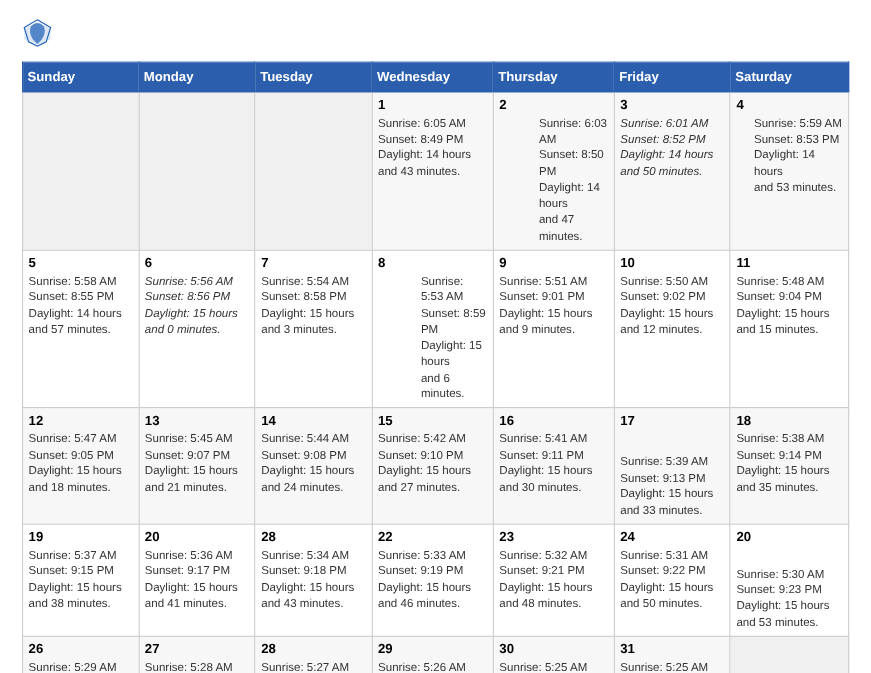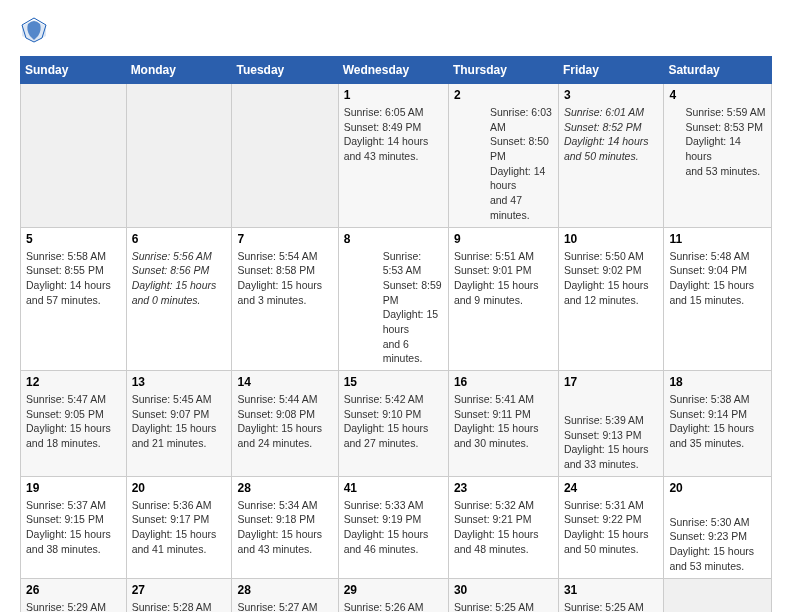--- a/index.html
+++ b/index.html
@@ -273,21 +273,21 @@
 and 41 minutes.</div>
         </td>
         <td>
           <span class="day-num">28</span>
           <div class="day-info" style="white-space: pre-line;">Sunrise: 5:34 AM
 Sunset: 9:18 PM
 Daylight: 15 hours
 and 43 minutes.</div>
         </td>
         <td>
-          <span class="day-num">41</span>
+          <span class="day-num">22</span>
           <div class="day-info" style="white-space: pre-line;">Sunrise: 5:33 AM
 Sunset: 9:19 PM
 Daylight: 15 hours
 and 46 minutes.</div>
         </td>
         <td>
           <span class="day-num">23</span>
           <div class="day-info" style="white-space: pre-line;">Sunrise: 5:32 AM
 Sunset: 9:21 PM
 Daylight: 15 hours

